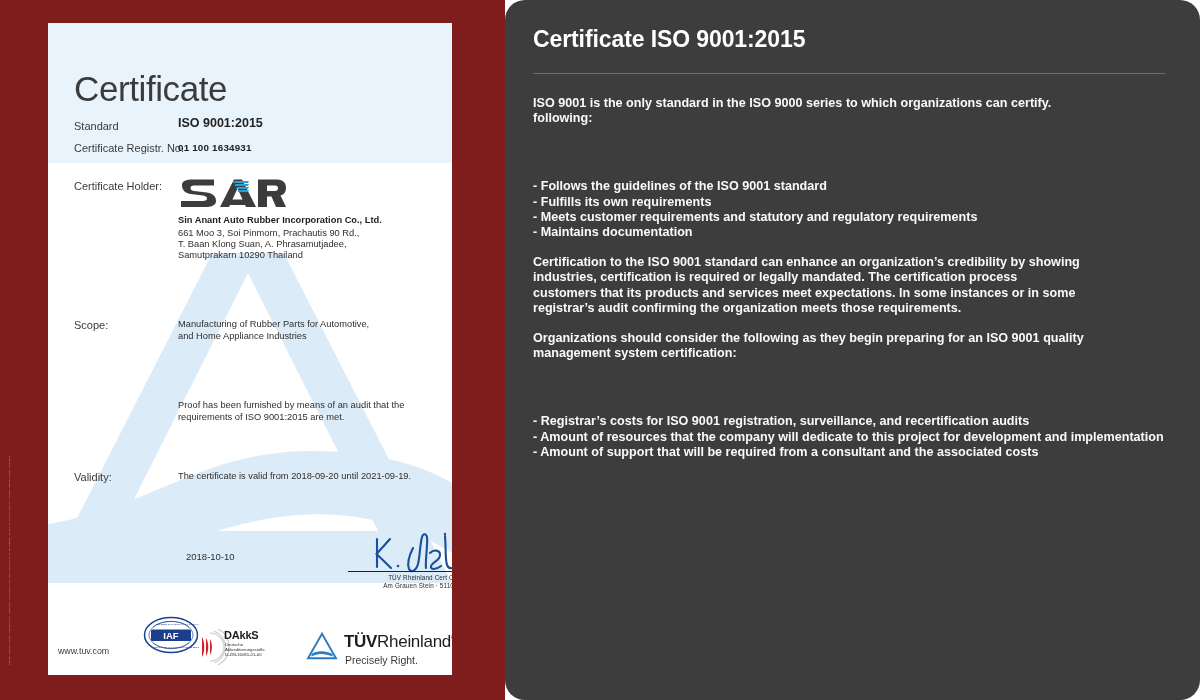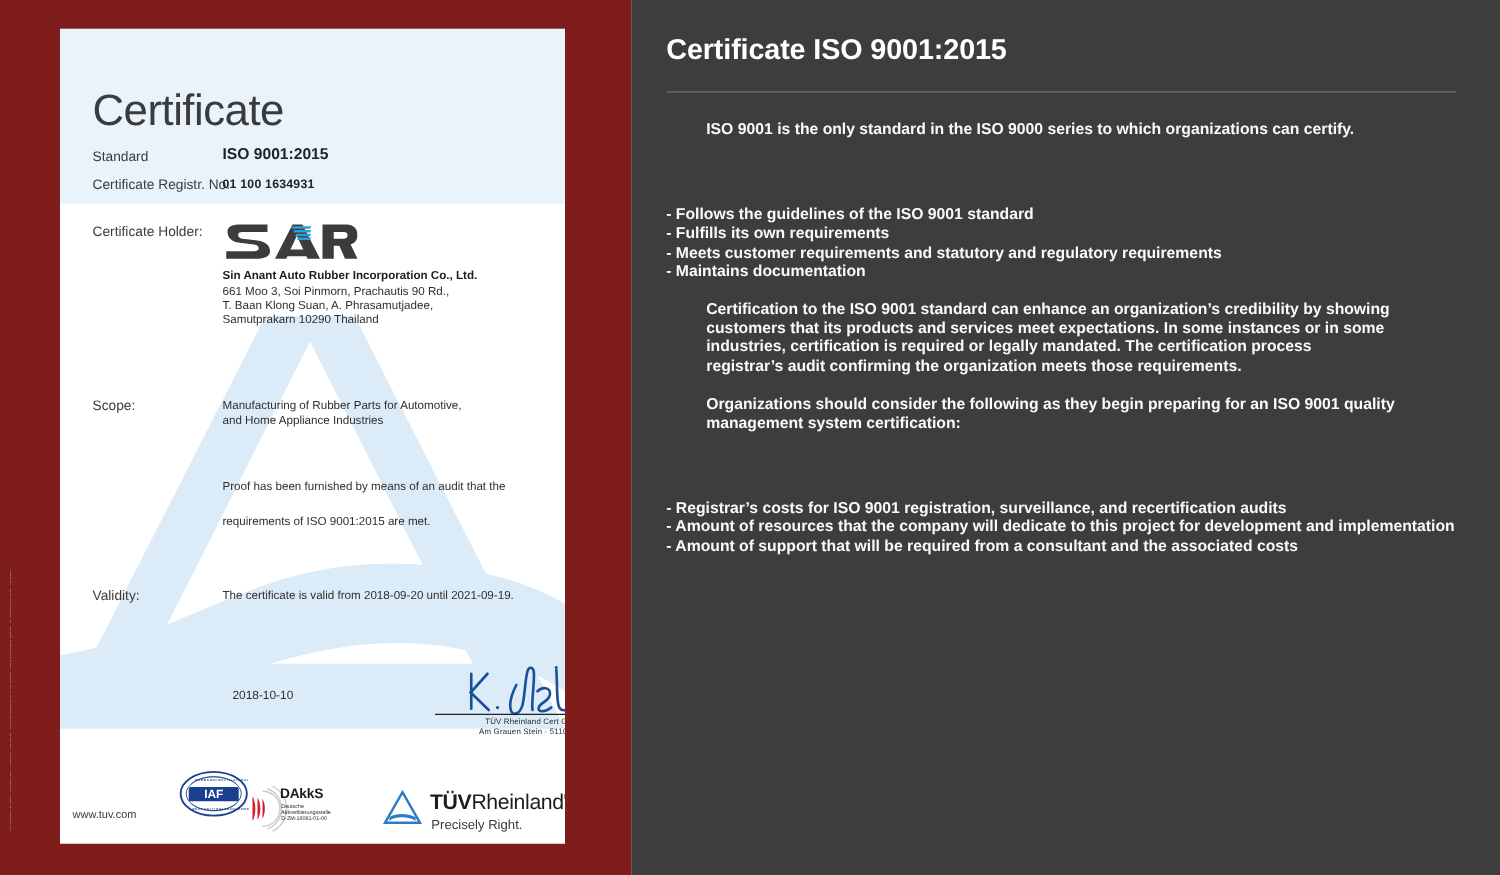--- a/index.html
+++ b/index.html
@@ -77,27 +77,28 @@
   .tuv-word b { font-weight: bold; }
   .tuv-reg { font-size: 8px; vertical-align: super; }
   .tuv-tag { position: absolute; left: 39px; top: 26px; font-size: 10.5px; color: #3a3a3a; }
 
   
   .info-pane {
     width: 695px; height: 700px;
     background: #3d3d3d;
     padding: 26px 32px 0 28px;
     color: #ffffff;
+    border-radius: 20px;
   }
   .info-title {
     font-size: 23px; font-weight: bold; letter-spacing: -0.1px;
     color: #ffffff;
   }
   .rule { height: 1px; background: #6e6e6e; margin: 20px 0 22px 0; width: 632px; }
-  .para { font-size: 12.6px; font-weight: bold; line-height: 15.2px; color: #fafafa; margin-left: 32px; }
+  .para { font-size: 12.6px; font-weight: bold; line-height: 15.2px; color: #fafafa; }
   .gap { height: 15px; }
   .bullets { font-size: 12.6px; font-weight: bold; line-height: 15.2px; color: #fafafa; margin-top: 38px; }
 </style>
 </head>
 <body>
 
 <div id="root">
 
   <div class="cert-pane">
 
@@ -138,21 +139,21 @@
 
       <div class="col-r body-bold" style="top:191px">Sin Anant Auto Rubber Incorporation Co., Ltd.</div>
       <div class="col-r body-txt" style="top:204px">661 Moo 3, Soi Pinmorn, Prachautis 90 Rd.,</div>
       <div class="col-r body-txt" style="top:215px">T. Baan Klong Suan, A. Phrasamutjadee,</div>
       <div class="col-r body-txt" style="top:226px">Samutprakarn 10290 Thailand</div>
 
       <div class="col-l lbl" style="top:296px">Scope:</div>
       <div class="col-r body-txt" style="top:295px">Manufacturing of Rubber Parts for Automotive,</div>
       <div class="col-r body-txt" style="top:307px">and Home Appliance Industries</div>
 
-      <div class="col-r body-txt" style="top:360px">Proof has been furnished by means of an audit that the</div>
+      <div class="col-r body-txt" style="top:376px">Proof has been furnished by means of an audit that the</div>
       <div class="col-r body-txt" style="top:388px">requirements of ISO 9001:2015 are met.</div>
 
       <div class="col-l lbl" style="top:448px">Validity:</div>
       <div class="col-r body-txt" style="top:447px">The certificate is valid from 2018-09-20 until 2021-09-19.</div>
 
       <div class="date-sig">2018-10-10</div>
       <svg class="sig-ink" viewBox="0 0 240 92">
         <g fill="none" stroke="#1a4f9c" stroke-width="4.2" stroke-linecap="round">
           <path d="M14 16 L14 72"></path>
           <path d="M40 16 L13 46 L42 74"></path>
@@ -217,37 +218,38 @@
 
     </div>
   </div>
 
   <div class="info-pane">
     <div class="info-title">Certificate ISO 9001:2015</div>
     <div class="rule"></div>
 
     <div class="para">
       <div>ISO 9001 is the only standard in the ISO 9000 series to which organizations can certify.</div>
+      <div>following:</div>
     </div>
 
     <div class="gap"></div>
 
     <div class="bullets">
       <div>- Follows the guidelines of the ISO 9001 standard</div>
       <div>- Fulfills its own requirements</div>
       <div>- Meets customer requirements and statutory and regulatory requirements</div>
       <div>- Maintains documentation</div>
     </div>
 
     <div class="gap"></div>
 
     <div class="para">
       <div>Certification to the ISO 9001 standard can enhance an organization’s credibility by showing</div>
+      <div>industries, certification is required or legally mandated. The certification process</div>
       <div>customers that its products and services meet expectations. In some instances or in some</div>
-      <div>industries, certification is required or legally mandated. The certification process</div>
       <div>registrar’s audit confirming the organization meets those requirements.</div>
     </div>
 
     <div class="gap"></div>
 
     <div class="para">
       <div>Organizations should consider the following as they begin preparing for an ISO 9001 quality</div>
       <div>management system certification:</div>
     </div>
 

